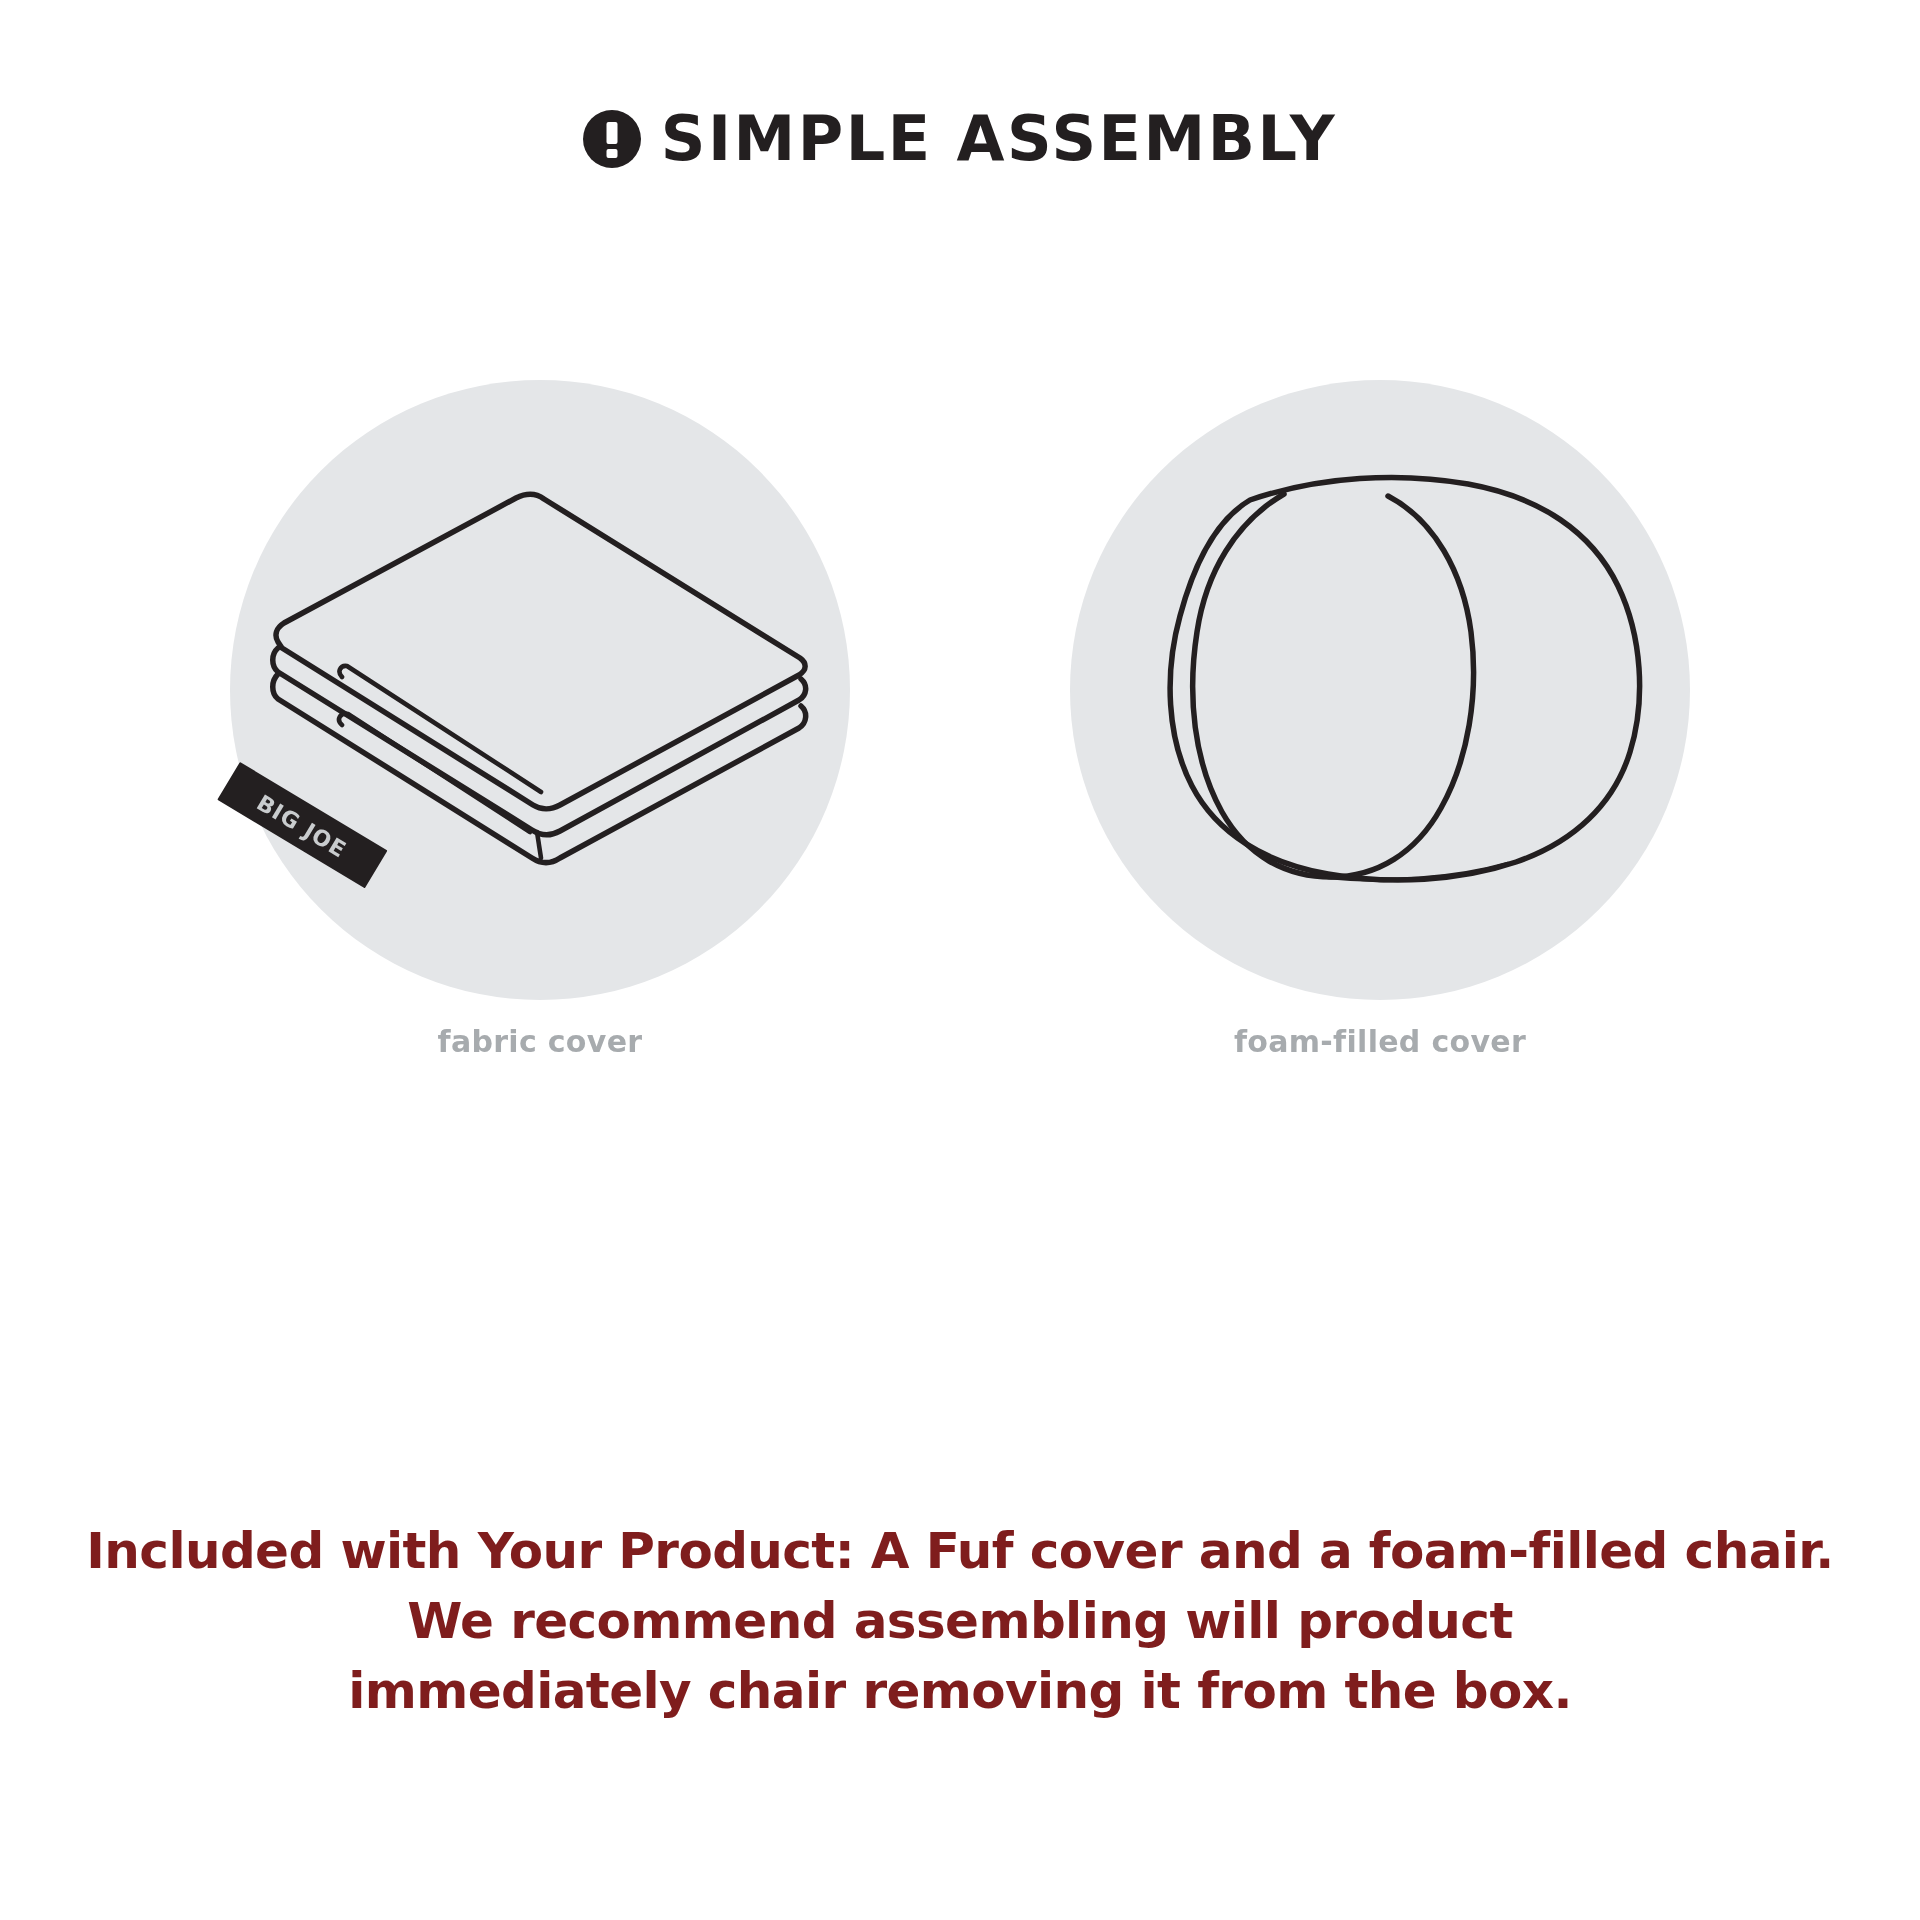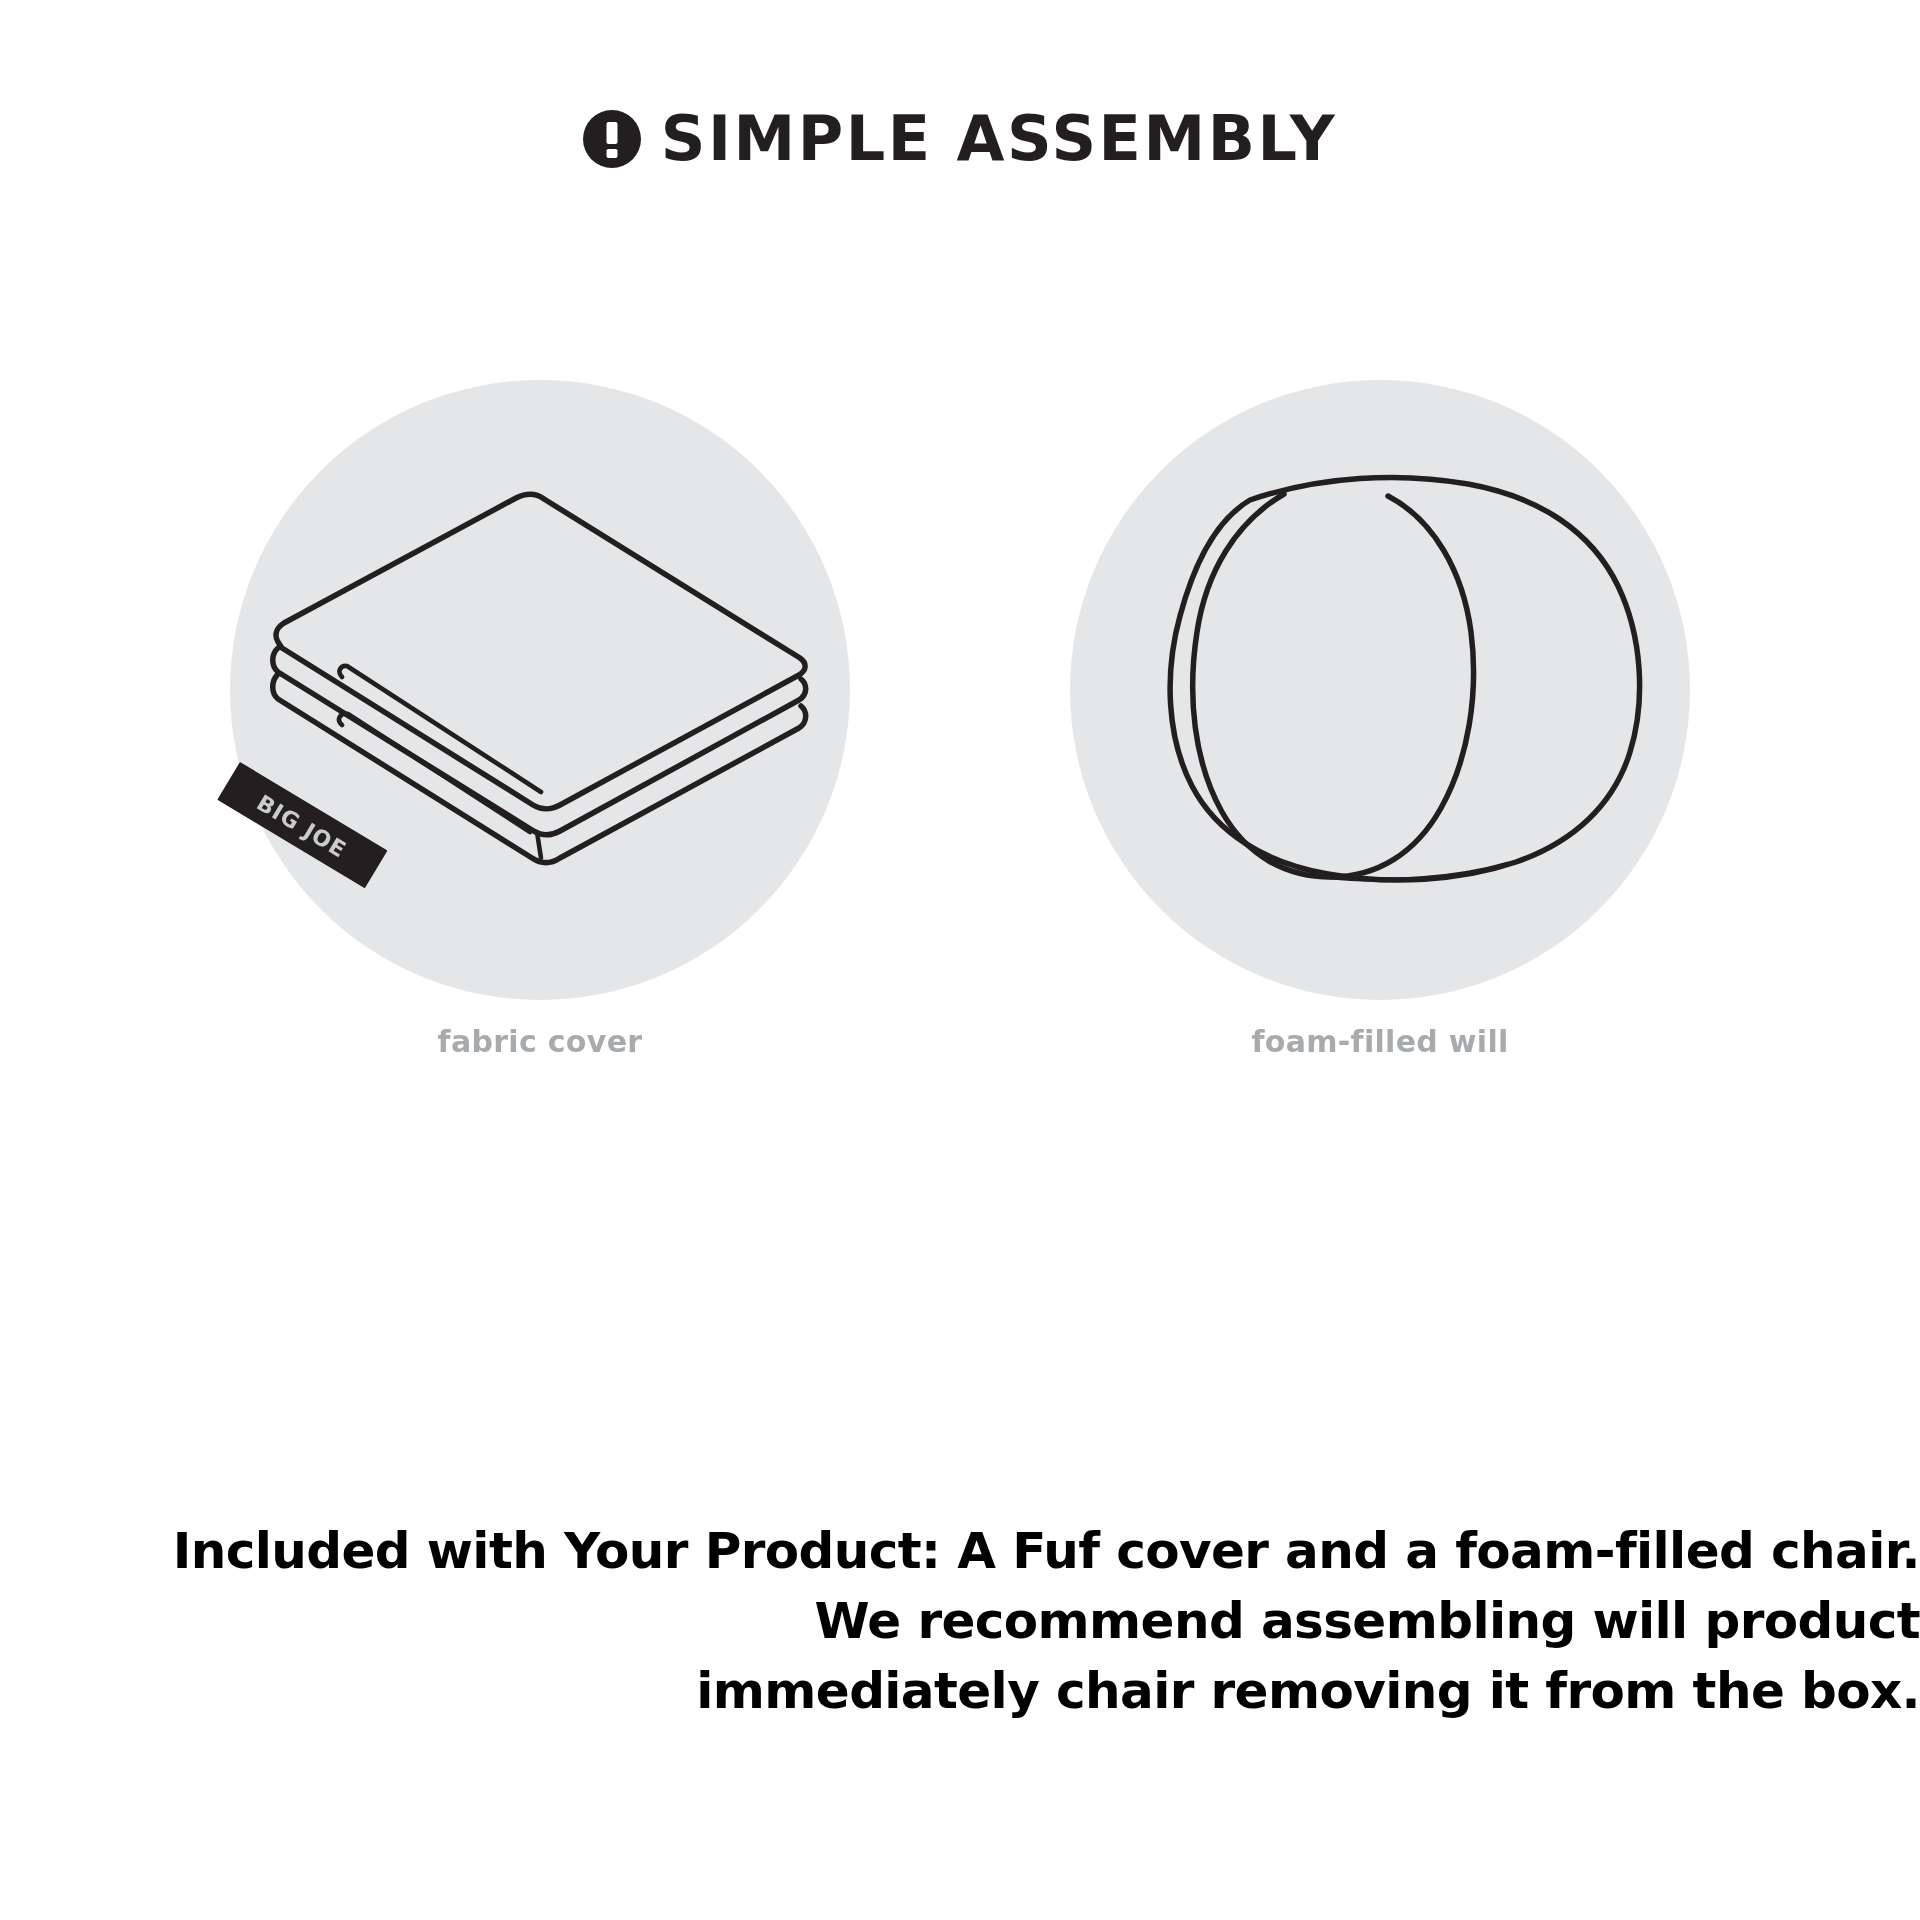--- a/index.html
+++ b/index.html
@@ -141,26 +141,26 @@
     font-size: 22px;
     letter-spacing: 1px;
   }
 
   
   .footer-copy {
     position: absolute;
     left: 0;
     top: 1516px;
     width: 1920px;
-    text-align: right;
+    text-align: center;
     font-family: "DejaVu Sans", sans-serif;
     font-weight: bold;
     font-size: 50px;
     line-height: 70px;
-    color: #000000;
+    color: #7f1d1d;
     letter-spacing: -0.6px;
   }
   .footer-copy .line {
     display: block;
     white-space: nowrap;
   }
 </style>
 </head>
 <body>
 
@@ -239,21 +239,21 @@
                                C117 316 124 382 152 432
                                C177 476 216 497 261 497
                                C307 497 346 473 371 428
                                C398 380 409 314 401 252
                                C393 192 364 140 318 116"></path>
 
           <path class="ink-thin" d="M258 497
                                     C316 503 382 500 438 484"></path>
         </svg>
       </div>
-      <div class="caption">foam-filled will</div>
+      <div class="caption">foam-filled cover</div>
     </div>
 
   </div>
 
   <div class="footer-copy">
     <span class="line">Included with Your Product: A Fuf cover and a foam-filled chair.</span>
     <span class="line">We recommend assembling will product</span>
     <span class="line">immediately chair removing it from the box.</span>
   </div>
 

